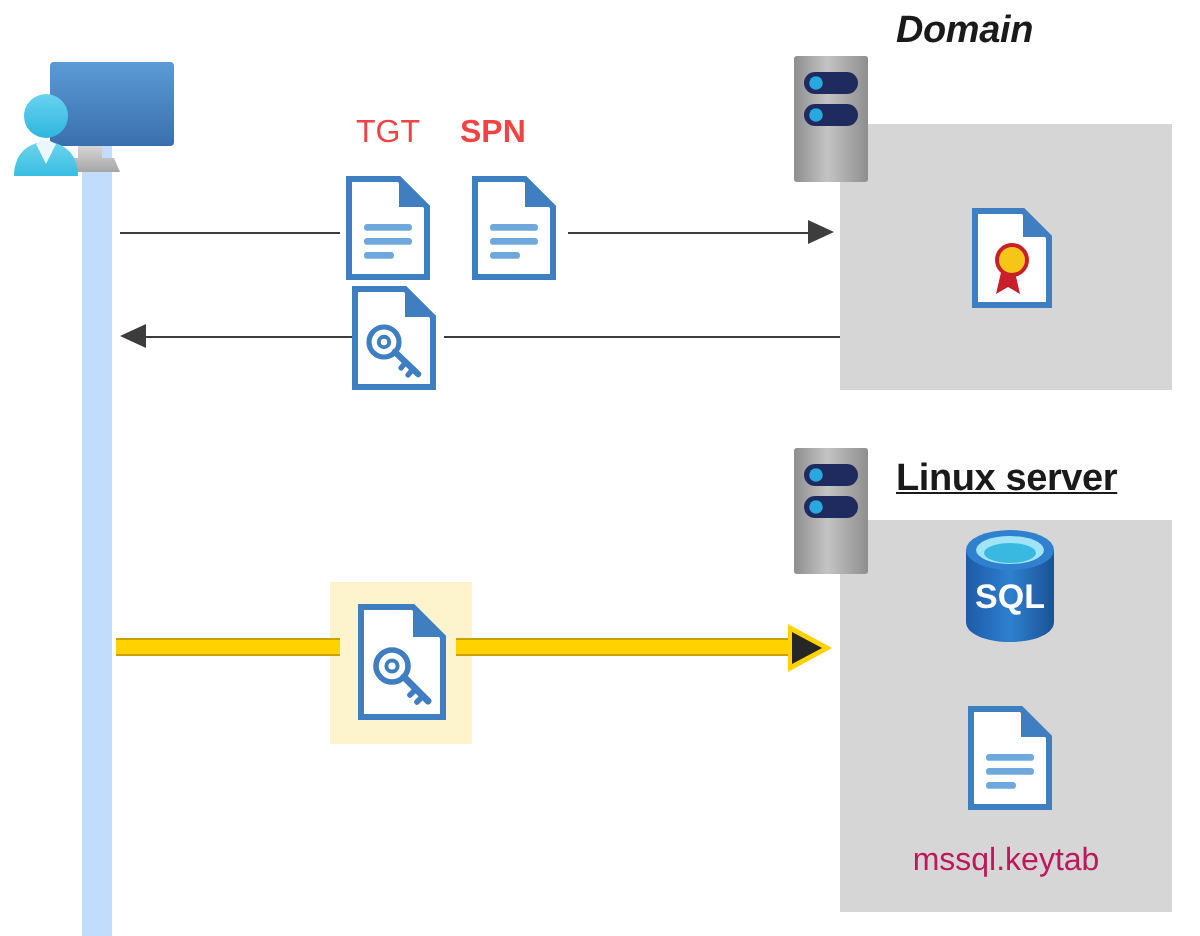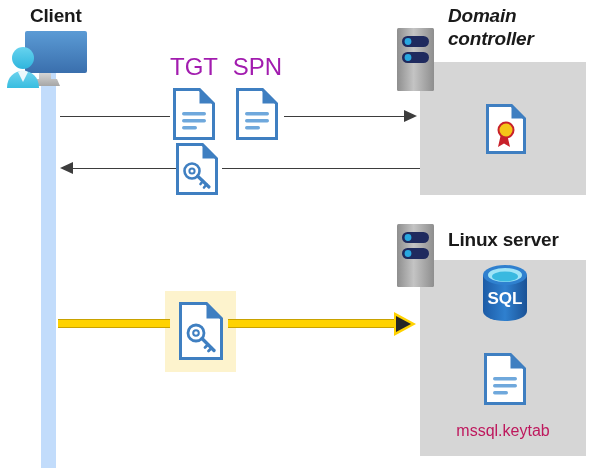--- a/index.html
+++ b/index.html
@@ -21,22 +21,22 @@
 
   
   .title-bold {
     font-weight: bold;
     color: #1a1a1a;
     font-size: 19px;
     line-height: 23px;
     letter-spacing: -0.2px;
   }
   .plain-label {
-    color: #a21caf;
-    font-size: 24px;
+    color: #ef4444;
+    font-size: 16px;
     line-height: 22px;
   }
   .file-label {
     color: #be185d;
     font-size: 16px;
     line-height: 24px;
   }
 
   
   #lifeline {
@@ -106,21 +106,20 @@
     background: #fdf3cd;
   }
 </style>
 </head>
 <body>
 
 <div id="canvas">
 
   <div class="abs" id="lifeline"></div>
 
-  <div class="abs title-bold" style="left:30px; top:4px; width:110px; text-align:left;">Client</div>
 
   <div class="abs" id="client-icon">
     <svg viewBox="0 0 86 62" width="86" height="62">
       <defs>
         <linearGradient id="monGrad" x1="0" y1="0" x2="0" y2="1">
           <stop offset="0%" stop-color="#5b9bd5"></stop>
           <stop offset="100%" stop-color="#3a6fad"></stop>
         </linearGradient>
         <linearGradient id="standGrad" x1="0" y1="0" x2="0" y2="1">
           <stop offset="0%" stop-color="#d9d9d9"></stop>
@@ -143,21 +142,20 @@
       <path d="M2 60 c0 -11 7 -17 16 -17 c9 0 16 6 16 17 z" fill="url(#bodyGrad)"></path>
 
       <path d="M13 44 l5 10 l5 -10 l-3 -1.5 h-4 z" fill="#eaf8fc"></path>
 
       <circle cx="18" cy="30" r="11" fill="url(#headGrad)"></circle>
     </svg>
   </div>
 
   <div class="abs title-bold" style="left:448px; top:4px; width:145px;font-style:italic;">
     <div>Domain</div>
-    <div>controller</div>
   </div>
 
   <div class="abs server-panel" id="dc-panel"></div>
 
   <div class="abs rack" id="dc-rack">
     <svg viewBox="0 0 37 63" width="37" height="63">
       <defs>
         <linearGradient id="rackGrad" x1="0" y1="0" x2="1" y2="0">
           <stop offset="0%" stop-color="#8e8e8e"></stop>
           <stop offset="45%" stop-color="#c4c4c4"></stop>
@@ -176,21 +174,21 @@
     <svg viewBox="0 0 40 50" width="40" height="50">
       <path d="M1.5 1.5 h24 l13 13 v34 h-37 z" fill="#ffffff" stroke="#3f7fc1" stroke-width="3"></path>
       <path d="M25.5 1.5 l13 13 h-13 z" fill="#3f7fc1"></path>
 
       <path d="M15 30 l-3 13 l6 -3.5 l6 3.5 l-3 -13 z" fill="#c8202a"></path>
       <circle cx="20" cy="26" r="8.5" fill="#c8202a"></circle>
       <circle cx="20" cy="26" r="6.5" fill="#f5c518"></circle>
     </svg>
   </div>
 
-  <div class="abs title-bold" style="left:448px; top:228px; width:150px;">Linux server</div>
+  <div class="abs title-bold" style="left:448px; top:228px; width:150px;text-decoration:underline;">Linux server</div>
 
   <div class="abs server-panel" id="linux-panel"></div>
 
   <div class="abs rack" id="linux-rack">
     <svg viewBox="0 0 37 63" width="37" height="63">
       <rect x="0" y="0" width="37" height="63" rx="1.5" fill="url(#rackGrad)"></rect>
       <rect x="5" y="8" width="27" height="11" rx="5.5" fill="#1f2a5e"></rect>
       <circle cx="11" cy="13.5" r="3.4" fill="#29a8e0"></circle>
       <rect x="5" y="24" width="27" height="11" rx="5.5" fill="#1f2a5e"></rect>
       <circle cx="11" cy="29.5" r="3.4" fill="#29a8e0"></circle>
@@ -234,21 +232,21 @@
   <div class="abs" style="left:173px; top:88px;">
     <svg viewBox="0 0 42 52" width="42" height="52">
       <path d="M1.5 1.5 h25 l14 14 v35 h-39 z" fill="#ffffff" stroke="#3f7fc1" stroke-width="3"></path>
       <path d="M26.5 1.5 l14 14 h-14 z" fill="#3f7fc1"></path>
       <rect x="9" y="24" width="24" height="3.4" rx="1.7" fill="#6fa8dc"></rect>
       <rect x="9" y="31" width="24" height="3.4" rx="1.7" fill="#6fa8dc"></rect>
       <rect x="9" y="38" width="15" height="3.4" rx="1.7" fill="#6fa8dc"></rect>
     </svg>
   </div>
 
-  <div class="abs plain-label" style="left:230px; top:56px; width:52px; text-align:right;">SPN</div>
+  <div class="abs plain-label" style="left:230px; top:56px; width:52px; text-align:left;font-weight:bold;">SPN</div>
   <div class="abs" style="left:236px; top:88px;">
     <svg viewBox="0 0 42 52" width="42" height="52">
       <path d="M1.5 1.5 h25 l14 14 v35 h-39 z" fill="#ffffff" stroke="#3f7fc1" stroke-width="3"></path>
       <path d="M26.5 1.5 l14 14 h-14 z" fill="#3f7fc1"></path>
       <rect x="9" y="24" width="24" height="3.4" rx="1.7" fill="#6fa8dc"></rect>
       <rect x="9" y="31" width="24" height="3.4" rx="1.7" fill="#6fa8dc"></rect>
       <rect x="9" y="38" width="15" height="3.4" rx="1.7" fill="#6fa8dc"></rect>
     </svg>
   </div>
 

